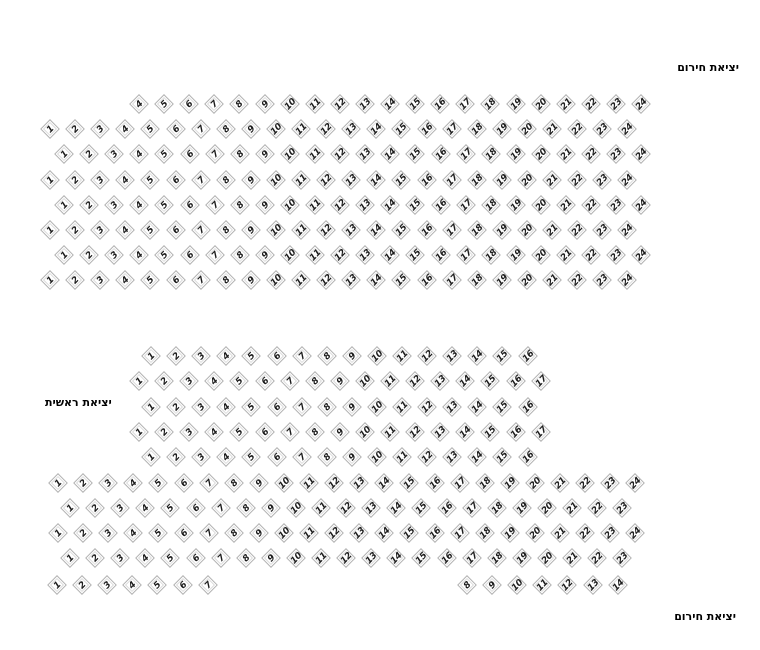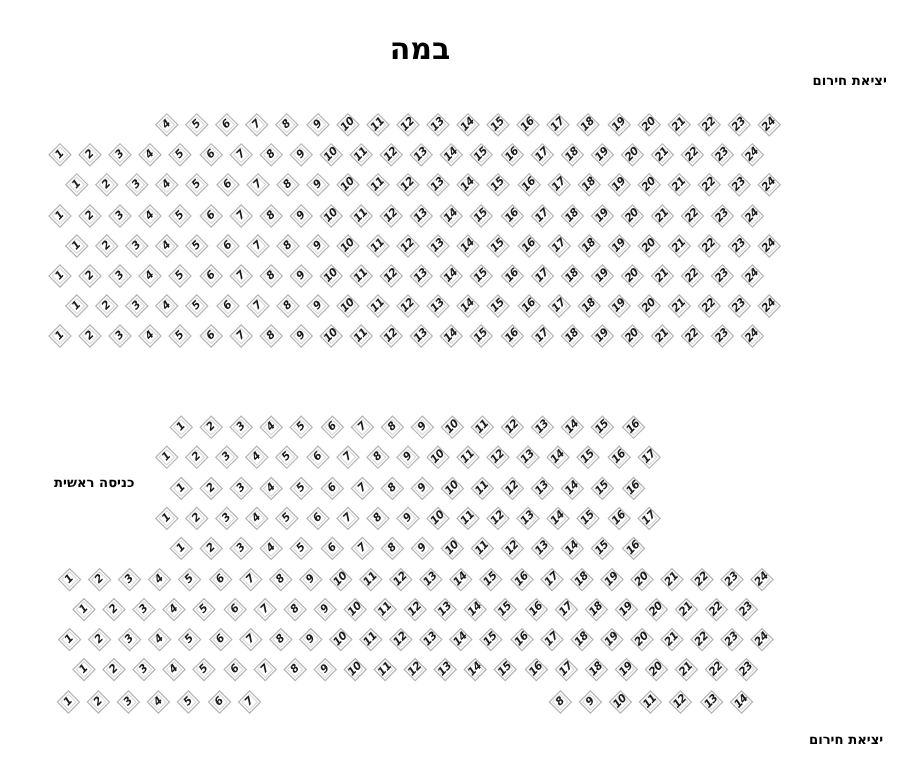--- a/index.html
+++ b/index.html
@@ -33,23 +33,22 @@
   .seat-number {
     font-size:9px; font-weight:bold; font-style:italic; line-height:1;
     letter-spacing:-0.5px; color:var(--seat-num,#1b1b1b);
     position:relative; z-index:1;
   }
 </style>
 </head>
 <body>
 
 <div class="stage-map">
-  <div class="title">במה</div>
   <div class="side-label exit-top">יציאת חירום</div>
-  <div class="side-label entrance">כניסה ראשית</div>
+  <div class="side-label entrance">יציאת ראשית</div>
   <div class="side-label exit-bottom">יציאת חירום</div>
   <div id="seats">
       <div class="seat" style="left: 132px; top: 97px;">
         <span class="seat-number">4</span>
       </div>
       <div class="seat" style="left: 157.1px; top: 97px;">
         <span class="seat-number">5</span>
       </div>
       <div class="seat" style="left: 182.2px; top: 97px;">
         <span class="seat-number">6</span>

